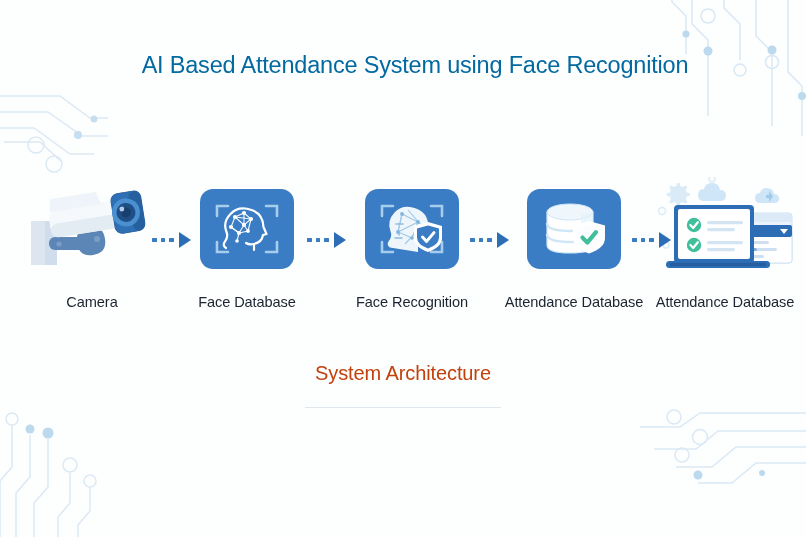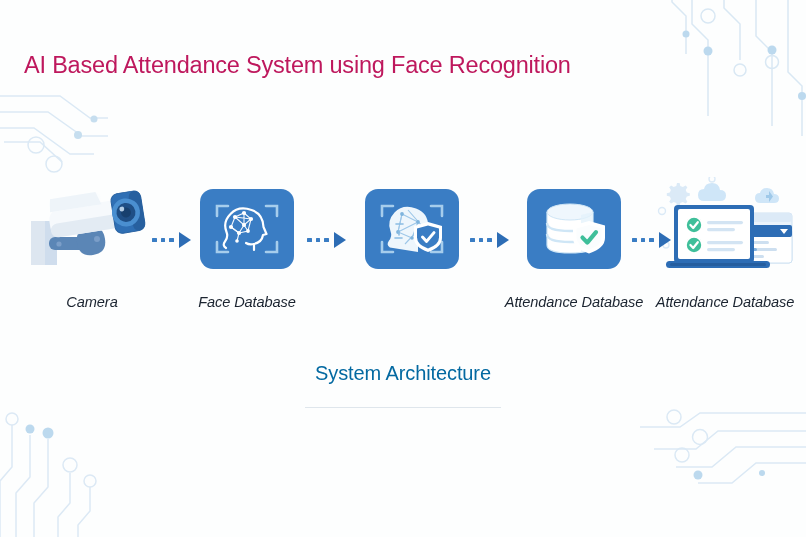--- a/index.html
+++ b/index.html
@@ -31,42 +31,42 @@
   .c-lm { top: 88px; left: -10px; }
   .c-br { bottom: 2px; right: -4px; }
   .c-bl { bottom: -4px; left: -6px; }
 
   
   #title {
     position: absolute;
     left: 0;
     top: 52px;
     width: 806px;
+    text-align: center;
     font-size: 23.5px;
     font-weight: 400;
     letter-spacing: -0.2px;
-    color: #be185d;
+    color: #0369a1;
     padding-left: 24px;
     box-sizing: border-box;
   }
 
   
   #flow {
     position: absolute;
     left: 0;
     top: 180px;
     width: 806px;
     height: 150px;
   }
   .node {
     position: absolute;
     top: 0;
     width: 150px;
     text-align: center;
-    font-style: italic;
   }
   .node-art {
     height: 98px;
     display: flex;
     align-items: center;
     justify-content: center;
     position: relative;
   }
   .node-label {
     margin-top: 14px;
@@ -123,21 +123,21 @@
   
   #caption-wrap {
     position: absolute;
     left: 0;
     top: 362px;
     width: 806px;
     text-align: center;
   }
   #caption {
     font-size: 20px;
-    color: #0369a1;
+    color: #c2410c;
     letter-spacing: -0.1px;
   }
   #caption-rule {
     width: 196px;
     height: 1.4px;
     background: #dfe6ec;
     margin: 22px auto 0;
   }
 </style>
 </head>
@@ -318,20 +318,21 @@
               <path d="M17 38 L24 38"></path>
               <path d="M21 31 L21 35"></path>
             </g>
 
             <path d="M50 22 L64 26 L64 38 q0 9 -14 14 q-14 -5 -14 -14 L36 26 Z" fill="#ffffff"></path>
             <path d="M50 25.5 L61 28.5 L61 37.6 q0 7 -11 11 q-11 -4 -11 -11 L39 28.5 Z" fill="#3a7dc4"></path>
             <path d="M44.5 37 L48.6 41.4 L56 32.6" fill="none" stroke="#ffffff" stroke-width="3" stroke-linecap="round" stroke-linejoin="round"></path>
           </svg>
         </div>
       </div>
+      <div class="node-label">Face Recognition</div>
     </div>
 
     <div class="node" id="node-db">
       <div class="node-art">
         <div class="tile">
           <svg width="70" height="60" viewBox="0 0 70 60">
 
             <g>
               <path d="M8 13 L8 46 q0 8 23 8 q23 0 23 -8 L54 13 Z" fill="#ffffff"></path>
               <ellipse cx="31" cy="13" rx="23" ry="8" fill="#eff7fd"></ellipse>

